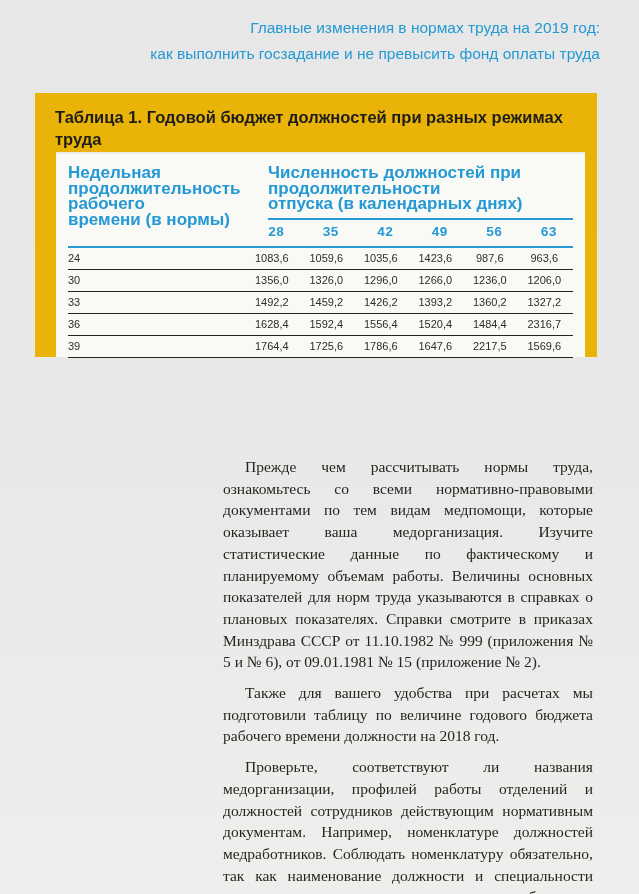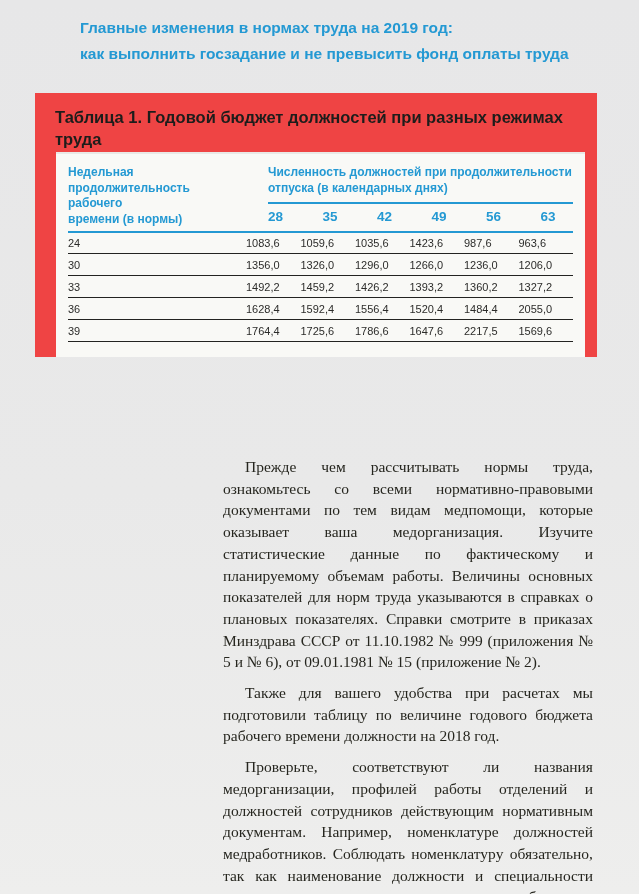--- a/index.html
+++ b/index.html
@@ -10,60 +10,60 @@
   }
   *{box-sizing:border-box;}
   html,body{margin:0;padding:0;}
   body{
     width:639px;height:894px;position:relative;overflow:hidden;
     background:linear-gradient(180deg,#e7e7e8 0%,#e9e9e9 55%,#eeeeed 100%);
     font-family:"Liberation Sans",sans-serif;
   }
   .page-header{
     position:absolute;top:15px;right:39px;width:520px;
-    color:var(--accent);
-    font-size:15.5px;line-height:26px;font-weight:700;
+    text-align:right;color:var(--accent);
+    font-size:15.5px;line-height:26px;font-weight:400;
   }
   .card{
     position:absolute;left:35px;top:93px;width:562px;height:264px;
-    background:#ef4444;
+    background:#eab308;
   }
   .card-title{
     padding:13px 20px 0 20px;
     font-size:16.5px;font-weight:700;color:var(--dark);line-height:22px;
   }
   .panel{
     position:absolute;left:21px;right:12px;top:59px;bottom:0;
     background:var(--panel);
     border-top:2px solid #e9e9e6;
     padding:11px 12px 0 12px;
   }
   table.budget{border-collapse:collapse;width:100%;table-layout:fixed;}
   table.budget th{
     font-weight:700;color:var(--accent);text-align:left;
-    vertical-align:top;padding:0;font-size:12px;line-height:15.5px;
+    vertical-align:top;padding:0;font-size:17px;line-height:15.5px;
   }
   th.c-hours{width:178px;border-bottom:2px solid var(--accent);}
   th.c-group{padding:0;}
   .group-inner{
     margin-left:22px;padding-bottom:6px;
     border-bottom:2px solid var(--accent);
     min-height:36px;
   }
   tr.day-row th{
     border-bottom:2px solid var(--accent);
-    padding:5px 0 6px 22px;font-size:13.5px;text-align:left;
+    padding:5px 0 6px 22px;font-size:13.5px;text-align:left;font-family:Liberation Mono, monospace;
   }
   tbody td{
     border-bottom:1.4px solid #232321;
     font-size:11px;color:#2c2c2a;height:22px;padding:0;
     vertical-align:middle;
   }
   td.hours{text-align:left;}
-  td.val{text-align:left;padding-right:3px;}
+  td.val{text-align:center;padding-right:3px;}
   .article{
     position:absolute;left:214px;top:447px;width:388px;
     font-family:"Liberation Serif","DejaVu Serif",serif;
     font-size:15.5px;line-height:21.7px;color:var(--body-text);
     text-align:justify;hyphens:auto;-webkit-hyphens:auto;
   }
   .article p{margin:9px;text-indent:22px;}
 </style>
 </head>
 <body>
@@ -133,21 +133,21 @@
               <td class="val">1360,2</td>
               <td class="val">1327,2</td>
             </tr>
             <tr>
               <td class="hours">36</td>
               <td class="val">1628,4</td>
               <td class="val">1592,4</td>
               <td class="val">1556,4</td>
               <td class="val">1520,4</td>
               <td class="val">1484,4</td>
-              <td class="val">2055,0</td>
+              <td class="val">2316,7</td>
             </tr>
             <tr>
               <td class="hours">39</td>
               <td class="val">1764,4</td>
               <td class="val">1725,6</td>
               <td class="val">1786,6</td>
               <td class="val">1647,6</td>
               <td class="val">2217,5</td>
               <td class="val">1569,6</td>
             </tr>

